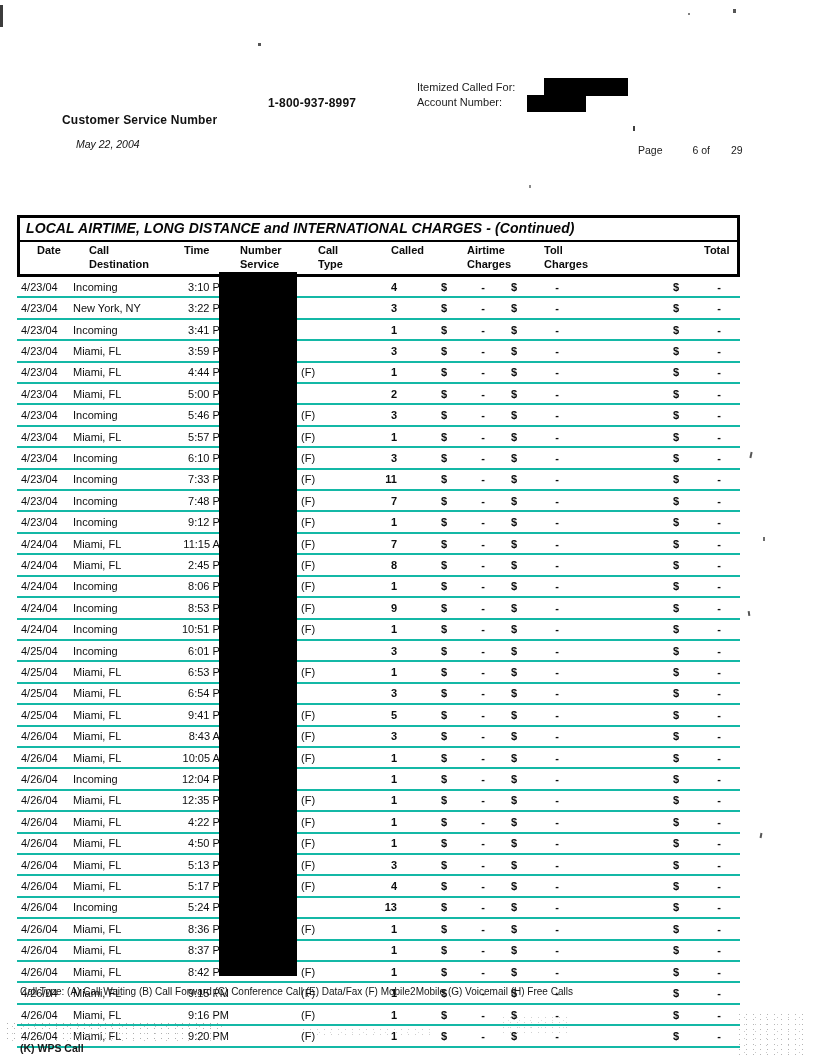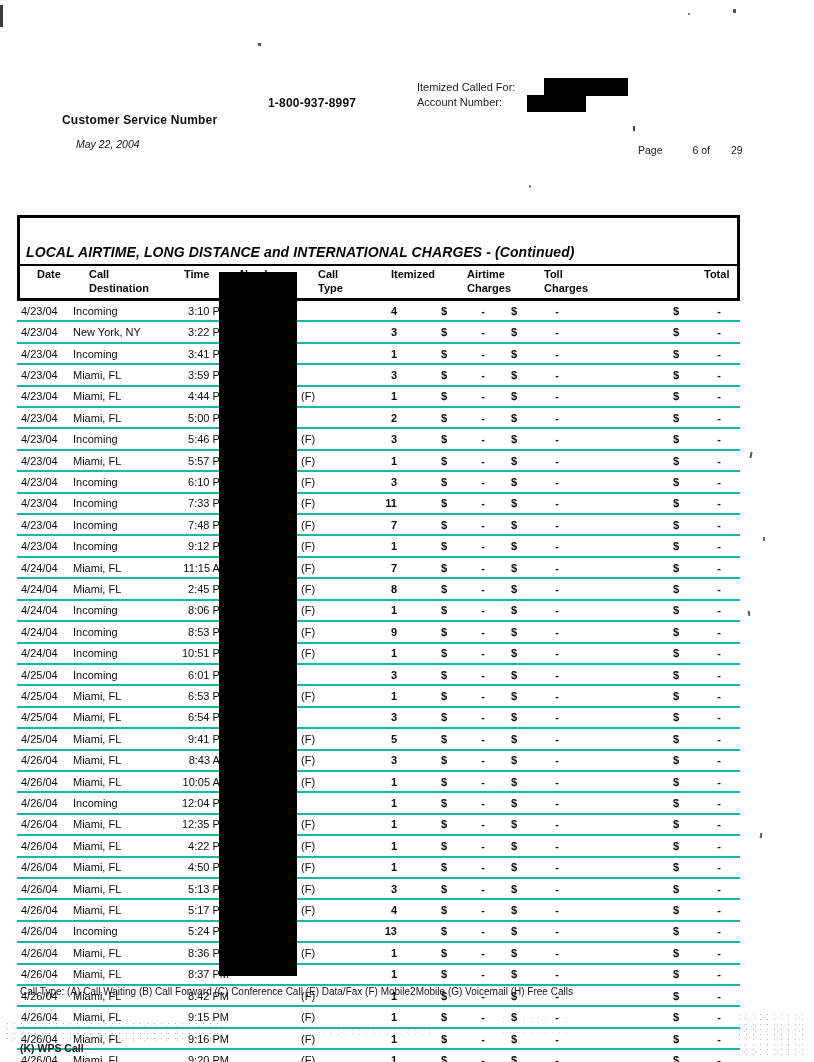--- a/index.html
+++ b/index.html
@@ -13,21 +13,21 @@
   .lbl-sm{font-size:11px; color:#1c1c1c;}
   .csn{font-size:12px; font-weight:700; letter-spacing:.2px;}
   .date-sm{font-size:10.5px;}
   .pageno{font-size:10.5px; color:#222;}
   .pageno span{display:inline-block;}
   .redact{background:#000; position:absolute;}
 
   
   .table-box{position:absolute; left:17px; top:215px; width:723px;}
   .head-box{border:3px solid #000; background:#fff;}
-  .title-row{height:22px; border-bottom:2px solid #000; position:relative;margin-top:24px;}
+  .title-row{height:22px; border-bottom:2px solid #000; position:relative;}
   .title-row .t{
     position:absolute; left:6px; top:2px; font-size:14px; font-weight:700;
     font-style:italic; letter-spacing:.1px; color:#060606;
   }
   .header-row{height:32px; position:relative; font-size:11px; font-weight:700; color:#0a0a0a;}
   .hc{position:absolute; top:2px; line-height:13.5px;padding-left:13px;}
   .hc0{left:4px}.hc1{left:56px}.hc2{left:151px}.hc3{left:207px}.hc4{left:285px}
   .hc5{left:358px}.hc6{left:434px}.hc7{left:511px}.hc8{left:671px}
 
   .rows{position:relative; width:723px;}
@@ -116,21 +116,21 @@
           </div>
           <div class="hc hc3">
             <div>Number</div>
             <div>Service</div>
           </div>
           <div class="hc hc4">
             <div>Call</div>
             <div>Type</div>
           </div>
           <div class="hc hc5">
-            <div>Itemized</div>
+            <div>Called</div>
             <div></div>
           </div>
           <div class="hc hc6">
             <div>Airtime</div>
             <div>Charges</div>
           </div>
           <div class="hc hc7">
             <div>Toll</div>
             <div>Charges</div>
           </div>

